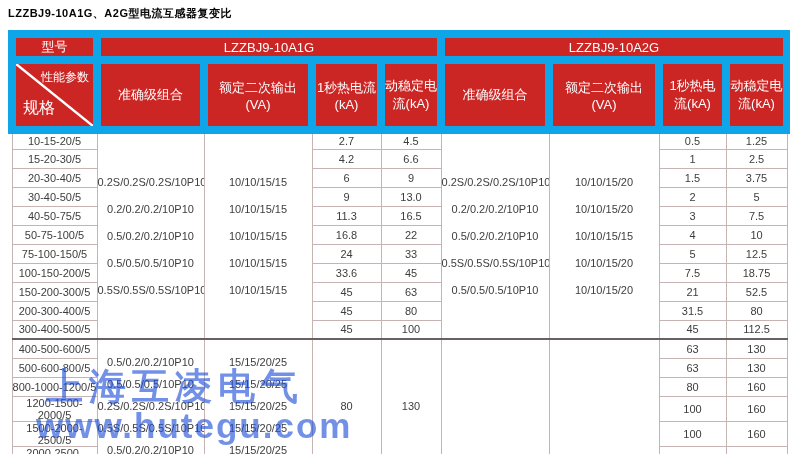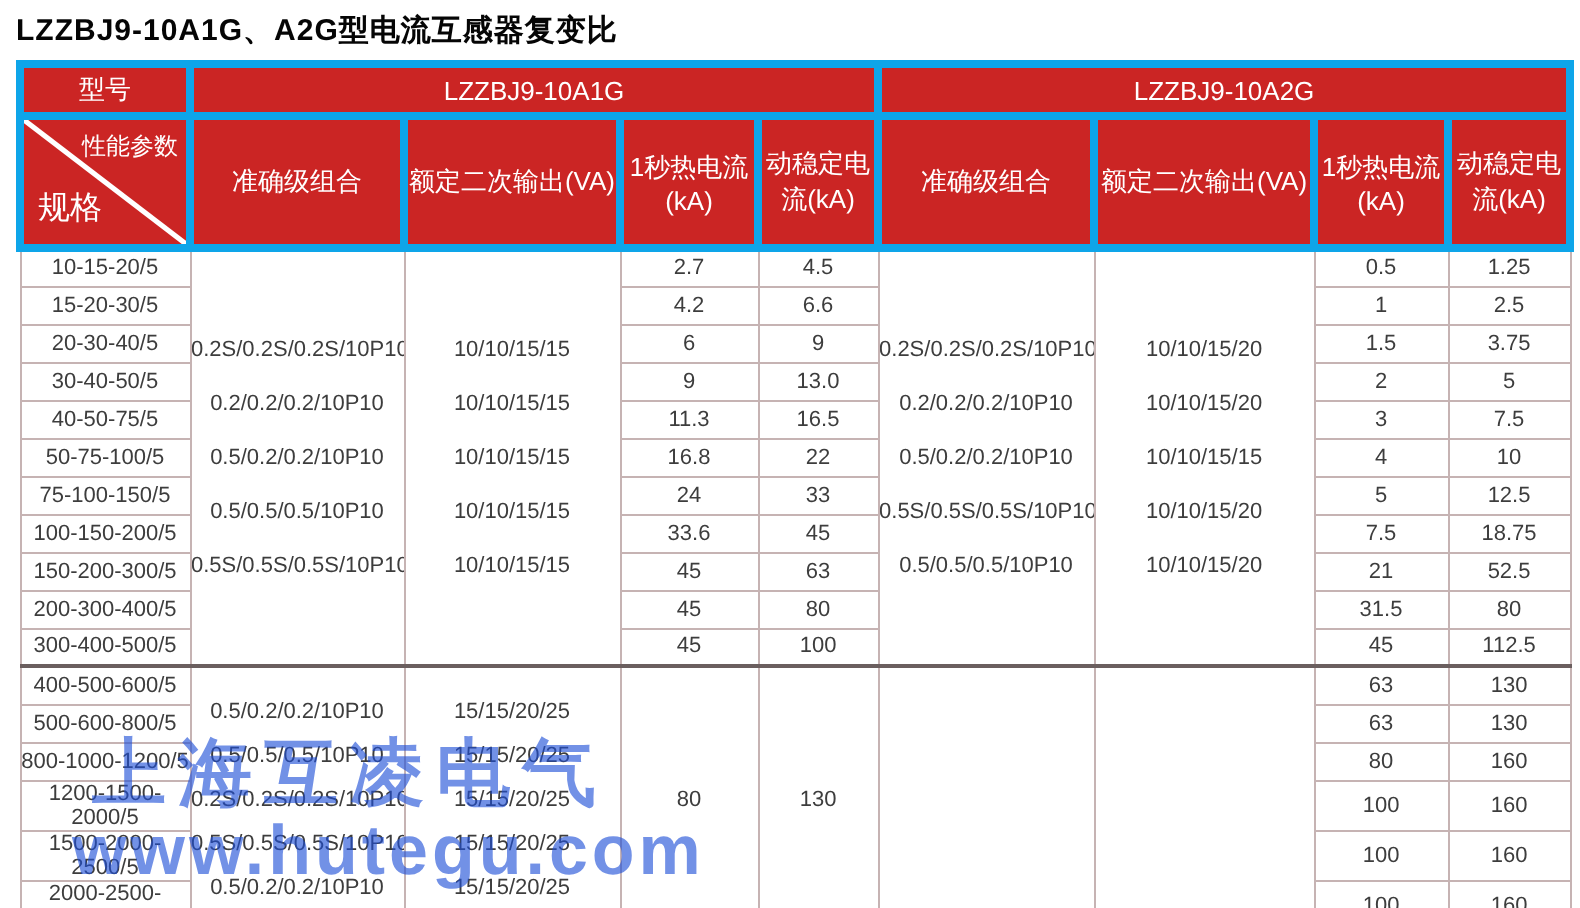--- a/index.html
+++ b/index.html
@@ -1,23 +1,23 @@
 <!DOCTYPE html>
 <html><head>
 <meta charset="utf-8">
 <style>
   html,body{margin:0;padding:0;background:#ffffff;}
   body{font-family:"Liberation Sans","DejaVu Sans",sans-serif; width:790px; height:454px; position:relative; overflow:hidden;}
-  .page-title{position:absolute; left:8px; top:6px; font-size:15px; font-weight:bold; color:#050505; letter-spacing:0.5px;}
+  .page-title{position:absolute; left:8px; top:6px; font-size:11px; font-weight:bold; color:#050505; letter-spacing:0.5px;}
   table.spec-table{position:absolute; left:8px; top:30px; width:775px; border-collapse:collapse; table-layout:fixed;}
   td{border:1px solid #c6b3b3; text-align:center; vertical-align:middle; font-size:11px; color:#3d3d3d; padding:0; overflow:hidden;}
   tr.hrow1{height:26px;}
   tr.hrow2{height:62px;}
   tr.drow{height:19px;padding-left:20px;}
-  .hrow1 td,.hrow2 td{background:#cb2524; color:#ffffff; border:4px solid #0ea5e9; font-size:13px;}
+  .hrow1 td,.hrow2 td{background:#cb2524; color:#ffffff; border:8px solid #0ea5e9; font-size:13px;}
   .diag{position:relative; padding:0;}
   .diag .diagwrap{position:relative; width:100%; height:62px;border-radius:22px;}
   .diag svg{position:absolute; left:0; top:0; width:100%; height:100%;}
   .diag .lab-top{position:absolute; top:5px; right:4px; font-size:12px;}
   .diag .lab-bottom{position:absolute; bottom:7px; left:7px; font-size:16px;}
   .stack{display:flex; flex-direction:column; justify-content:center; height:100%;}
   .stack-top div{height:27px; line-height:27px;}
   .stack-bot div{height:22px; line-height:22px;}
   .sep td, td.sep{border-top:2px solid #6b5f5f;}
   tr.lastrow td{border-bottom:2px solid #919191;}

